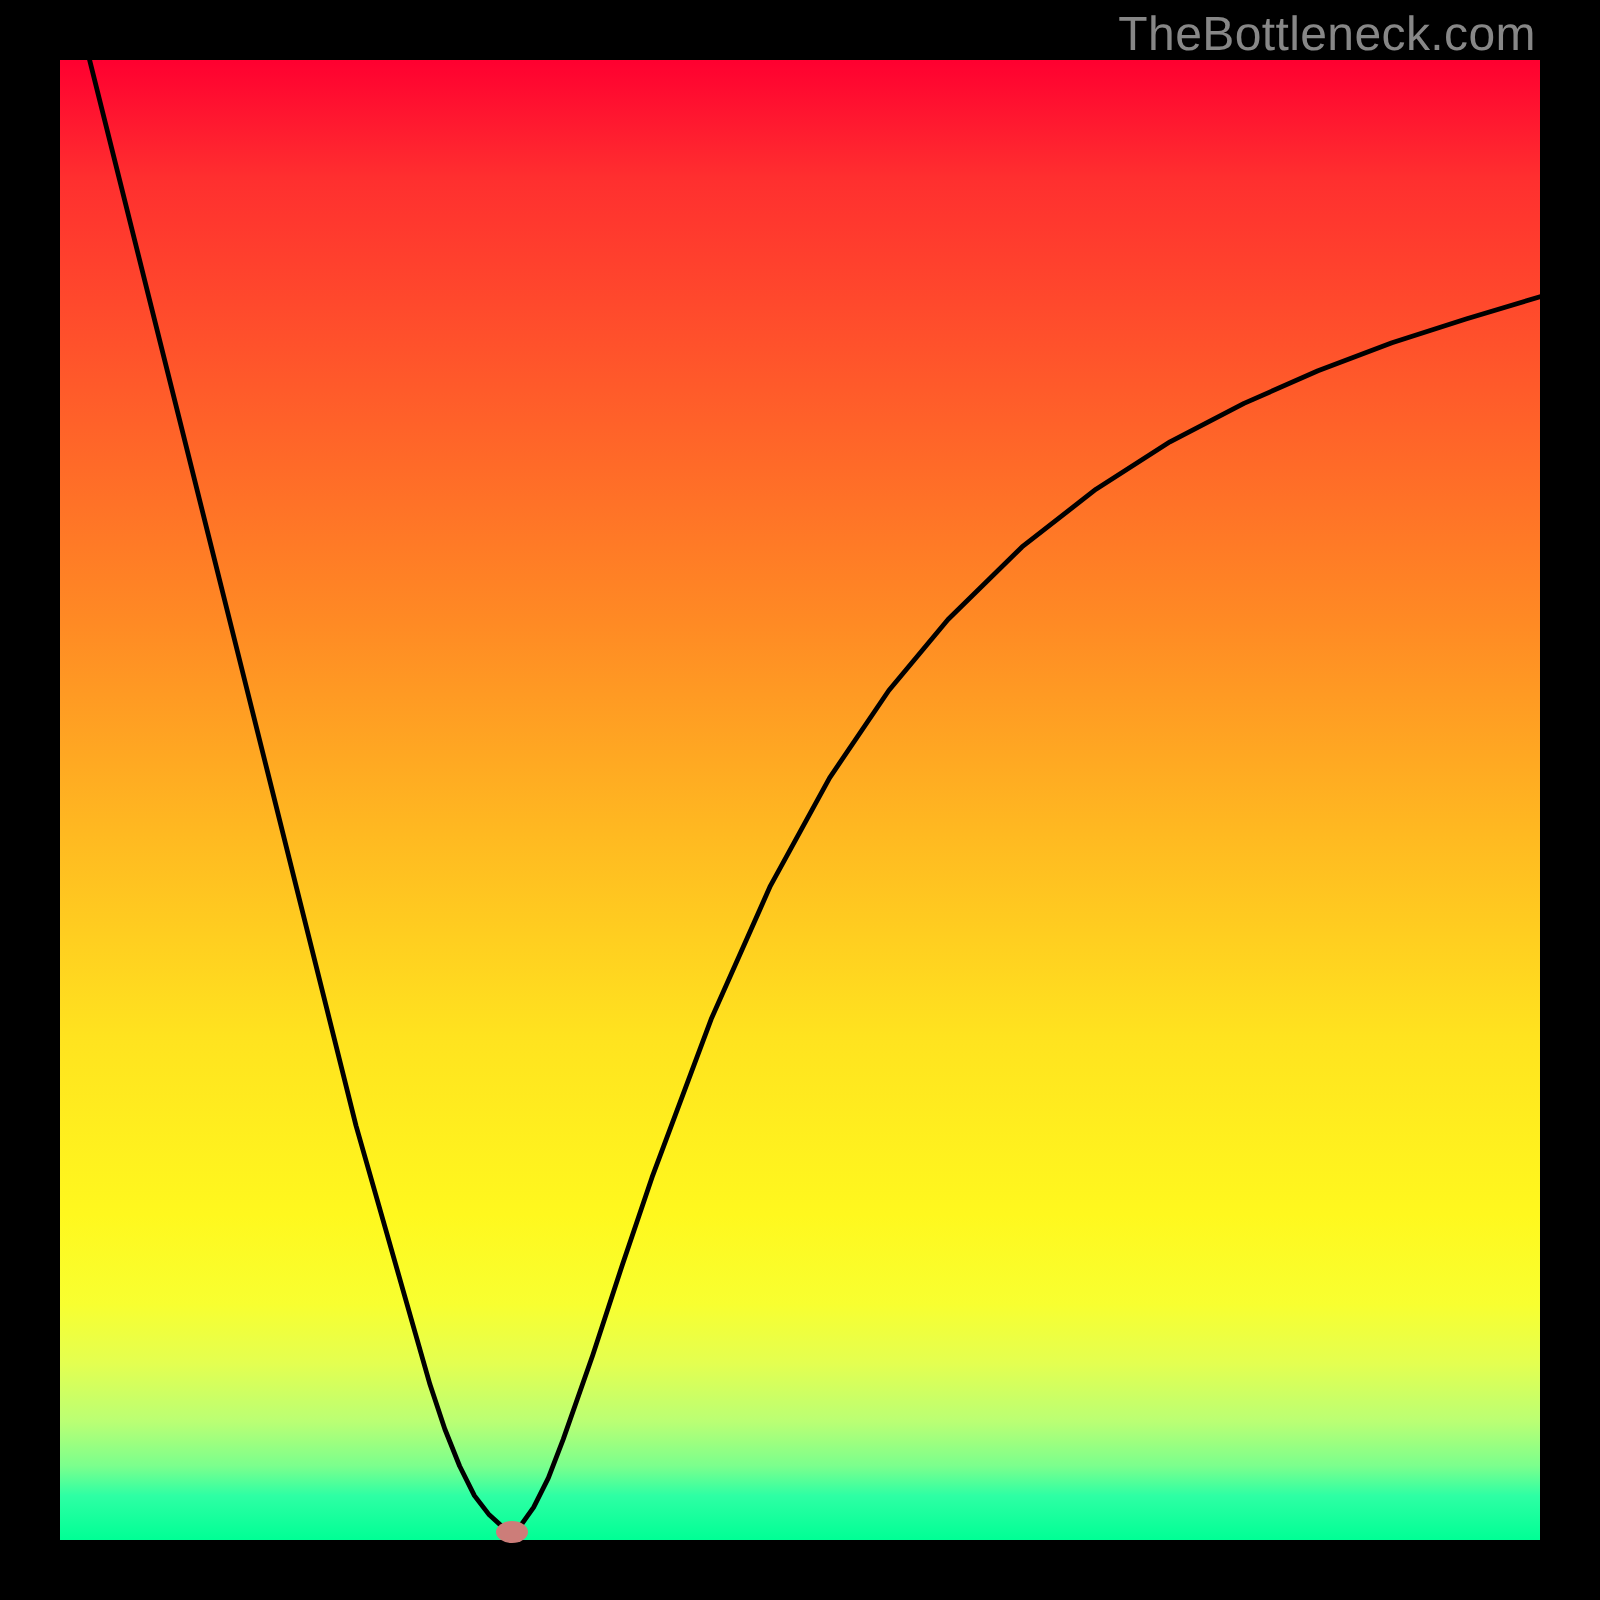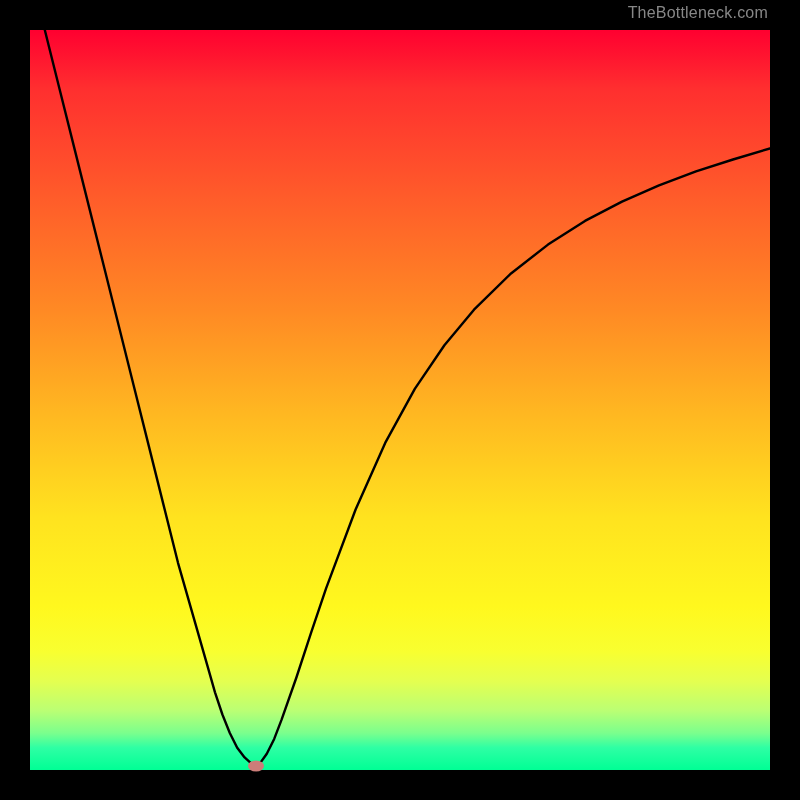--- a/index.html
+++ b/index.html
@@ -51,21 +51,21 @@
     height: 11px;
     border-radius: 50%;
     background: #cc7d79;
     transform: translate(-50%, -50%);
   }
   .wm {
     position: absolute;
     top: 4px;
     right: 32px;
     color: #878787;
-    font-size: 16px;
+    font-size: 24px;
     font-weight: 500;
     letter-spacing: 0.2px;
   }
 </style>
 </head>
 <body>
 
 <div class="frame">
   <div class="plot">
     <svg viewBox="0 0 740 740" preserveAspectRatio="none">

